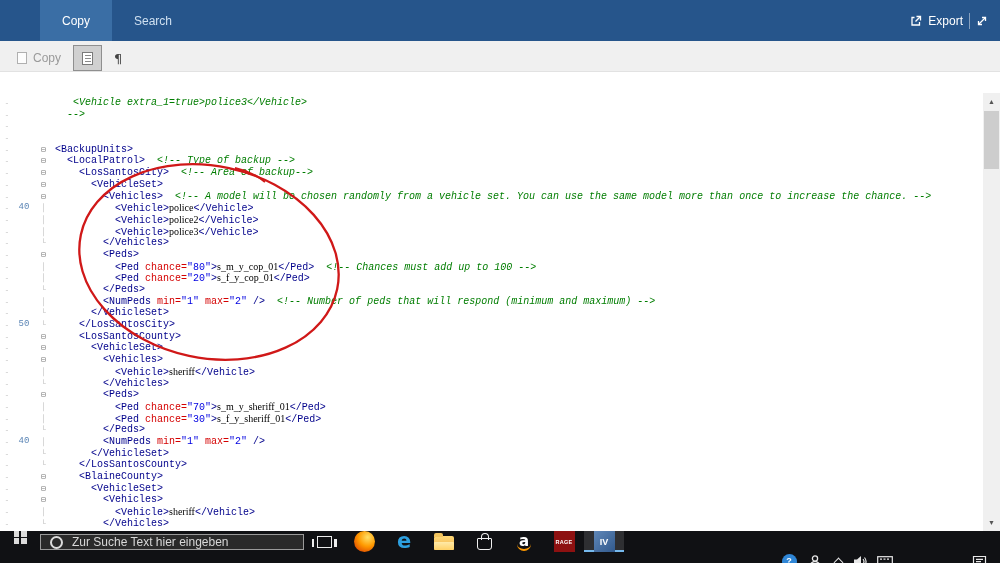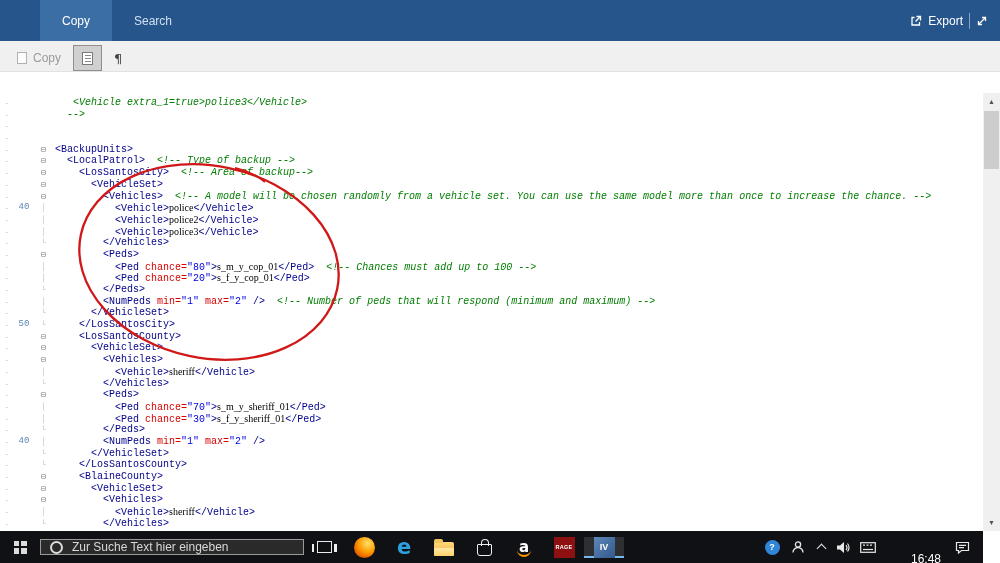--- a/index.html
+++ b/index.html
@@ -56,21 +56,21 @@
   .seg-a { color:#d40000; }
   .seg-v { color:#0000e0; }
   .annotation { position:absolute; left:0; top:0; pointer-events:none; }
 
   .vscroll { position:absolute; right:0; top:0; bottom:0; width:17px; background:#f0f0f0; }
   .sarrow { height:17px; display:flex; align-items:center; justify-content:center; font-size:7px; color:#555; cursor:default; }
   .sarrow.down { position:absolute; bottom:0; left:0; right:0; }
   .sthumb { position:absolute; left:1px; right:1px; top:18px; height:58px; background:#cdcdcd; }
 
   
-  .taskbar { position:absolute; left:0; right:17px; bottom:0; height:32px; background:#101114; display:flex; align-items:center; }
+  .taskbar { position:absolute; left:0; right:0; bottom:0; height:32px; background:#101114; display:flex; align-items:flex-start; }
   .start-btn { width:40px; border:none; background:transparent; display:flex; align-items:center; justify-content:center; cursor:default; }
   .winlogo { width:13px; height:13px; display:grid; grid-template-columns:1fr 1fr; grid-template-rows:1fr 1fr; gap:1.5px; }
   .winlogo span { background:#dcdcdc; }
   .searchbox { width:264px; margin:3px 0; background:#2a2a2a; border:1px solid #9a9a9a; display:flex; align-items:center;
                gap:9px; padding:0 9px; cursor:default; }
   .cortana { width:13px; height:13px; border:2px solid #dcdcdc; border-radius:50%; flex:none; }
   .search-text { font-size:12px; color:#d8d8d8; white-space:nowrap; }
   .tb-apps { display:flex; }
   .tb-app { width:40px; border:none; background:transparent; display:flex; align-items:center; justify-content:center; cursor:default; }
   .tb-app.active { background:rgba(255,255,255,.13); box-shadow:inset 0 -2px 0 #76b9ed; }

